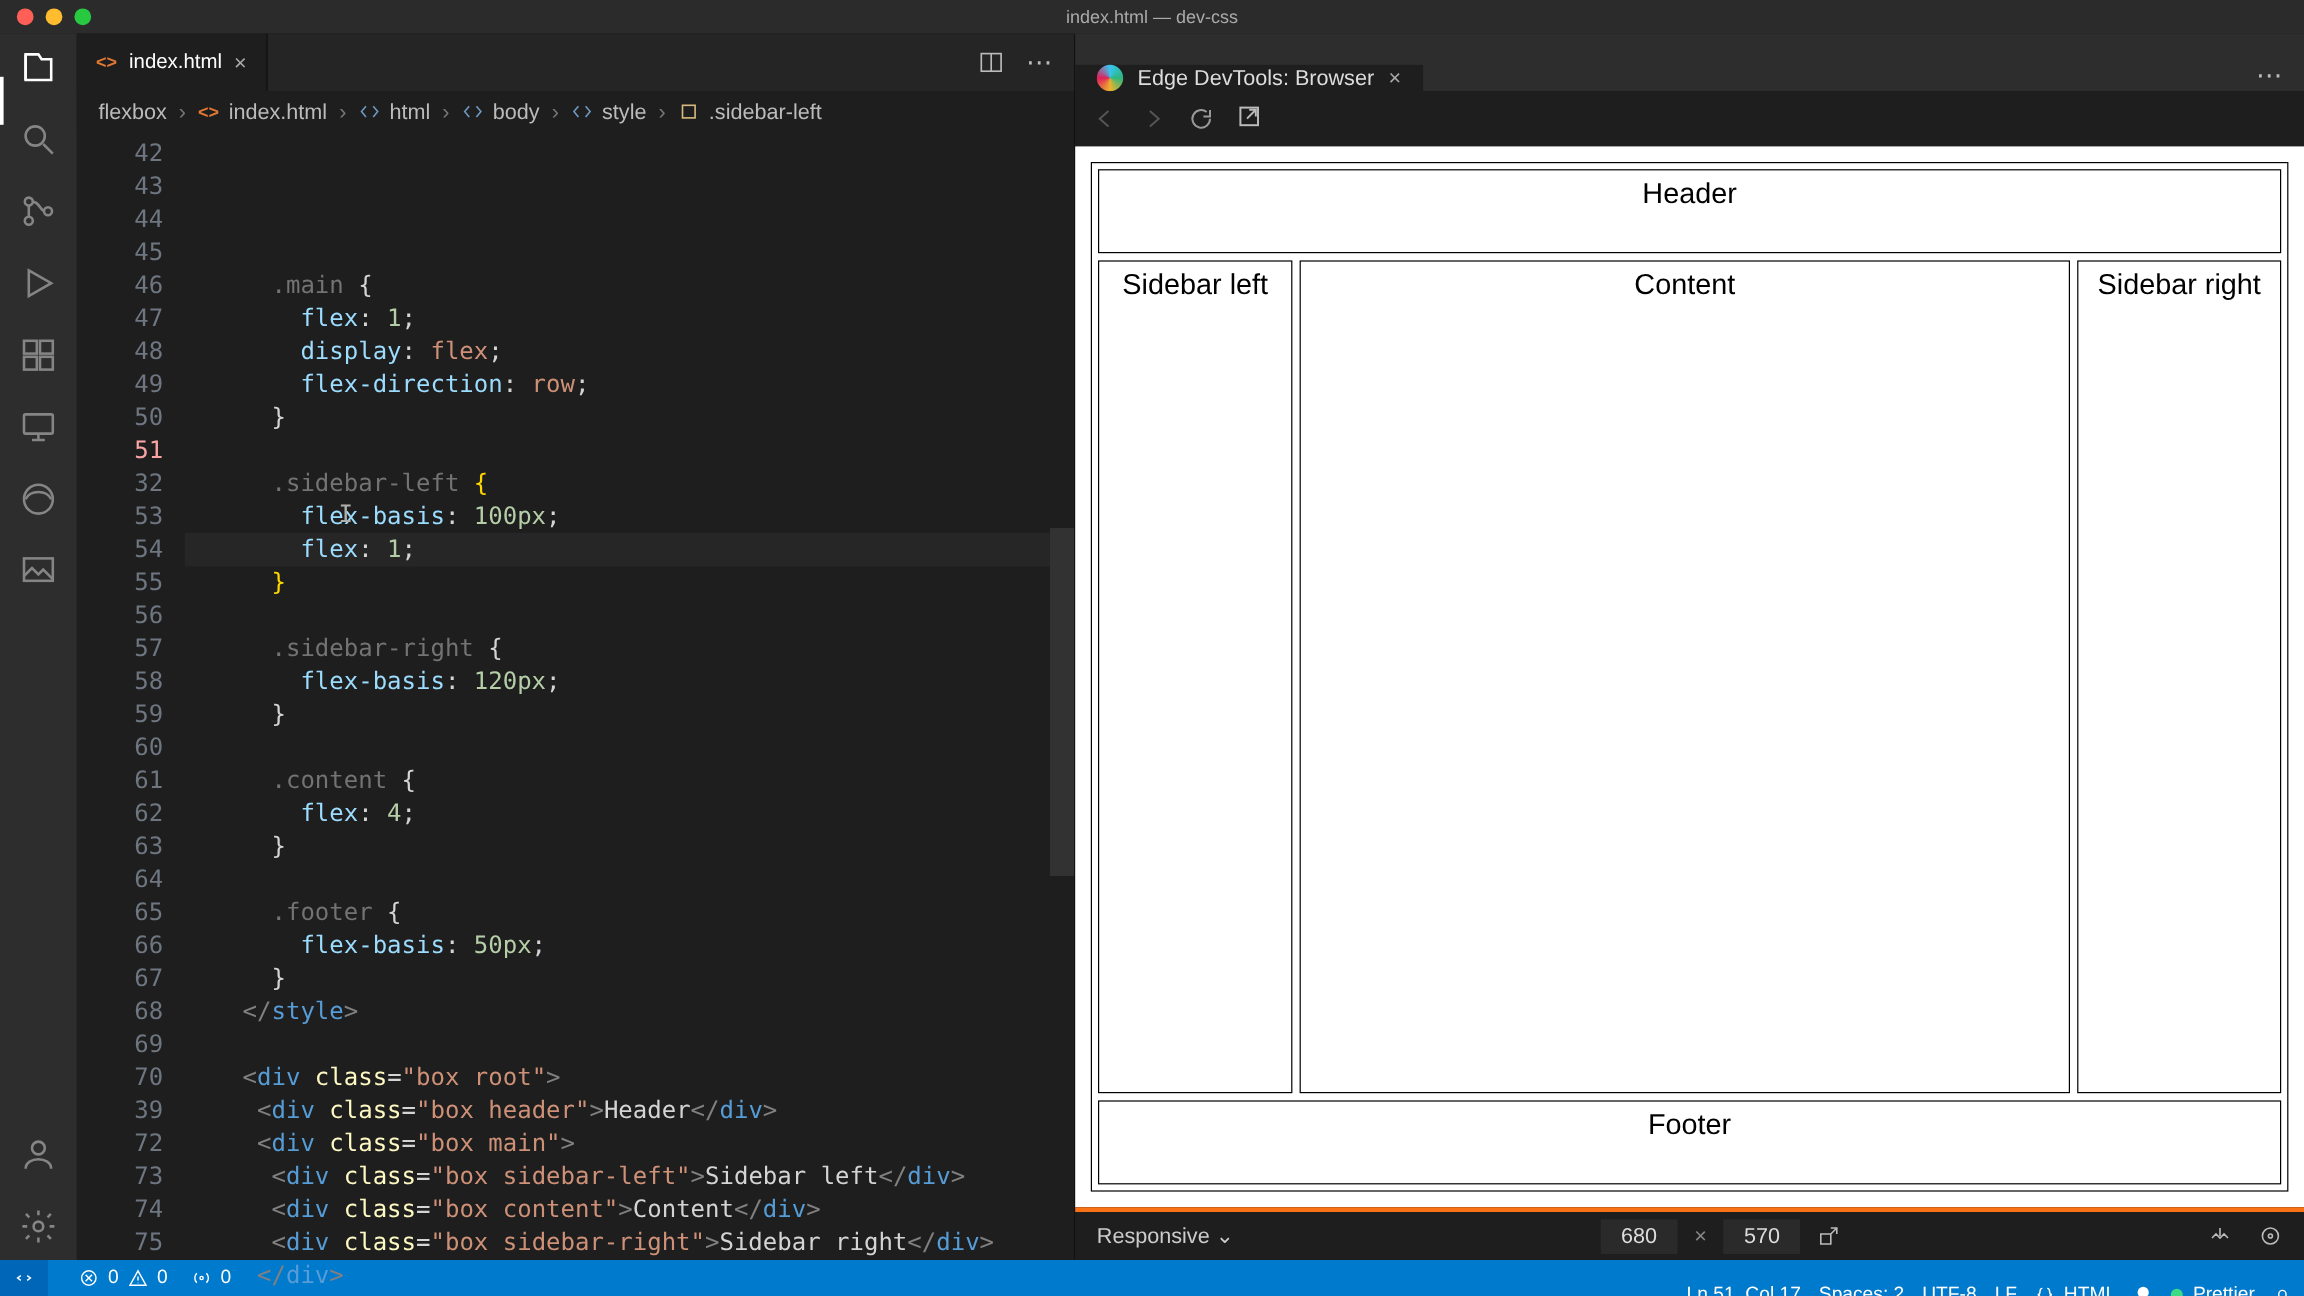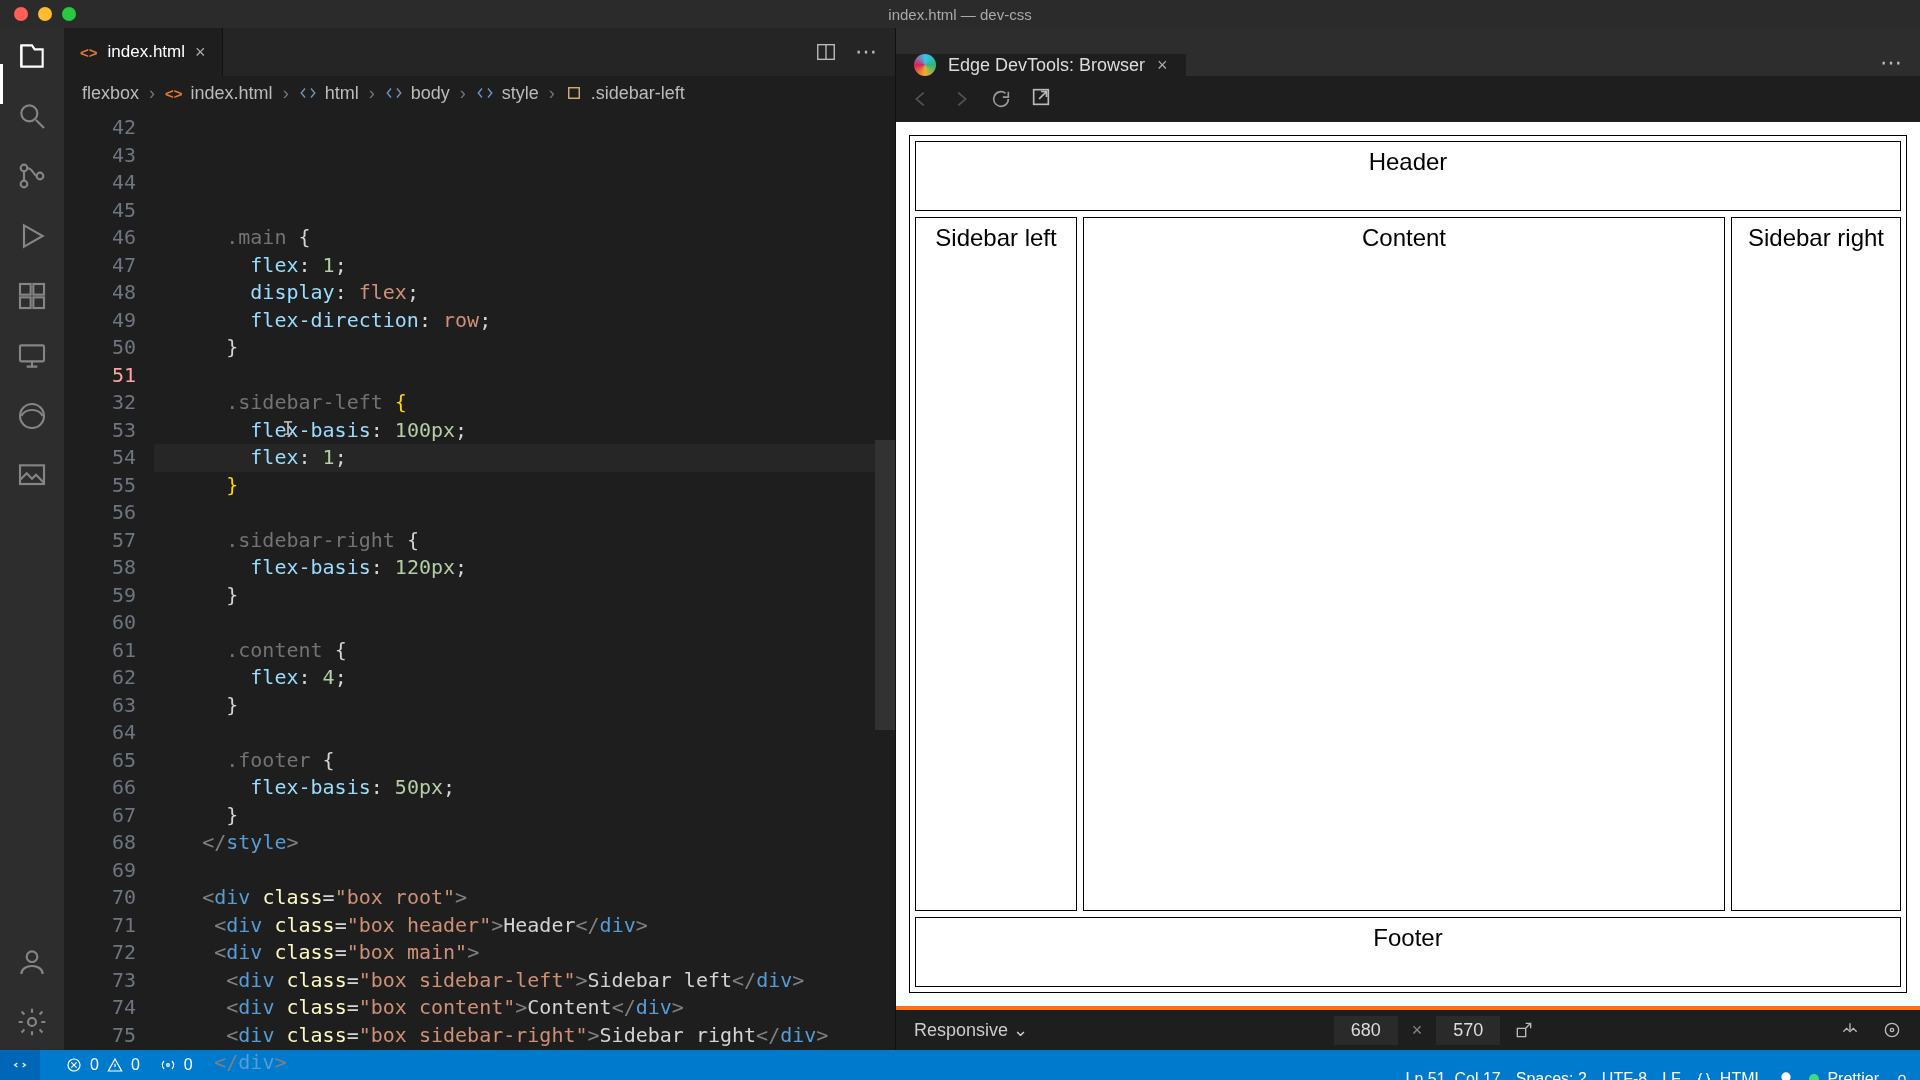--- a/index.html
+++ b/index.html
@@ -321,21 +321,21 @@
           <div>61</div>
           <div>62</div>
           <div>63</div>
           <div>64</div>
           <div>65</div>
           <div>66</div>
           <div>67</div>
           <div>68</div>
           <div>69</div>
           <div>70</div>
-          <div>71</div>
+          <div>39</div>
           <div>72</div>
           <div>73</div>
           <div>74</div>
           <div>75</div>
         </div>
       <div class="code" id="code">
         <span class="cursor-glyph">𝙸</span>
       <div class="line">&nbsp;</div><div class="line">      <span class="sel">.main</span> <span class="pn">{</span></div><div class="line">        <span class="prop">flex</span><span class="pn">:</span> <span class="num">1</span><span class="pn">;</span></div><div class="line">        <span class="prop">display</span><span class="pn">:</span> <span class="kw">flex</span><span class="pn">;</span></div><div class="line">        <span class="prop">flex-direction</span><span class="pn">:</span> <span class="kw">row</span><span class="pn">;</span></div><div class="line">      <span class="pn">}</span></div><div class="line">&nbsp;</div><div class="line">      <span class="sel">.sidebar-left</span> <span class="br">{</span></div><div class="line">        <span class="prop">flex-basis</span><span class="pn">:</span> <span class="num">100px</span><span class="pn">;</span></div><div class="line hl">        <span class="prop">flex</span><span class="pn">:</span> <span class="num">1</span><span class="pn">;</span></div><div class="line">      <span class="br">}</span></div><div class="line">&nbsp;</div><div class="line">      <span class="sel">.sidebar-right</span> <span class="pn">{</span></div><div class="line">        <span class="prop">flex-basis</span><span class="pn">:</span> <span class="num">120px</span><span class="pn">;</span></div><div class="line">      <span class="pn">}</span></div><div class="line">&nbsp;</div><div class="line">      <span class="sel">.content</span> <span class="pn">{</span></div><div class="line">        <span class="prop">flex</span><span class="pn">:</span> <span class="num">4</span><span class="pn">;</span></div><div class="line">      <span class="pn">}</span></div><div class="line">&nbsp;</div><div class="line">      <span class="sel">.footer</span> <span class="pn">{</span></div><div class="line">        <span class="prop">flex-basis</span><span class="pn">:</span> <span class="num">50px</span><span class="pn">;</span></div><div class="line">      <span class="pn">}</span></div><div class="line">    <span class="tagc">&lt;/</span><span class="tagn">style</span><span class="tagc">&gt;</span></div><div class="line">&nbsp;</div><div class="line">    <span class="tagc">&lt;</span><span class="tagn">div</span> <span class="attr">class</span>=<span class="str">"box root"</span><span class="tagc">&gt;</span></div><div class="line">     <span class="tagc">&lt;</span><span class="tagn">div</span> <span class="attr">class</span>=<span class="str">"box header"</span><span class="tagc">&gt;</span><span class="txt">Header</span><span class="tagc">&lt;/</span><span class="tagn">div</span><span class="tagc">&gt;</span></div><div class="line">     <span class="tagc">&lt;</span><span class="tagn">div</span> <span class="attr">class</span>=<span class="str">"box main"</span><span class="tagc">&gt;</span></div><div class="line">      <span class="tagc">&lt;</span><span class="tagn">div</span> <span class="attr">class</span>=<span class="str">"box sidebar-left"</span><span class="tagc">&gt;</span><span class="txt">Sidebar left</span><span class="tagc">&lt;/</span><span class="tagn">div</span><span class="tagc">&gt;</span></div><div class="line">      <span class="tagc">&lt;</span><span class="tagn">div</span> <span class="attr">class</span>=<span class="str">"box content"</span><span class="tagc">&gt;</span><span class="txt">Content</span><span class="tagc">&lt;/</span><span class="tagn">div</span><span class="tagc">&gt;</span></div><div class="line">      <span class="tagc">&lt;</span><span class="tagn">div</span> <span class="attr">class</span>=<span class="str">"box sidebar-right"</span><span class="tagc">&gt;</span><span class="txt">Sidebar right</span><span class="tagc">&lt;/</span><span class="tagn">div</span><span class="tagc">&gt;</span></div><div class="line">     <span class="tagc">&lt;/</span><span class="tagn">div</span><span class="tagc">&gt;</span></div><div class="line">     <span class="tagc">&lt;</span><span class="tagn">div</span> <span class="attr">class</span>=<span class="str">"box footer"</span><span class="tagc">&gt;</span><span class="txt">Footer</span><span class="tagc">&lt;/</span><span class="tagn">div</span><span class="tagc">&gt;</span></div></div>
       <div class="minimap">
         <div class="viewport"></div>

